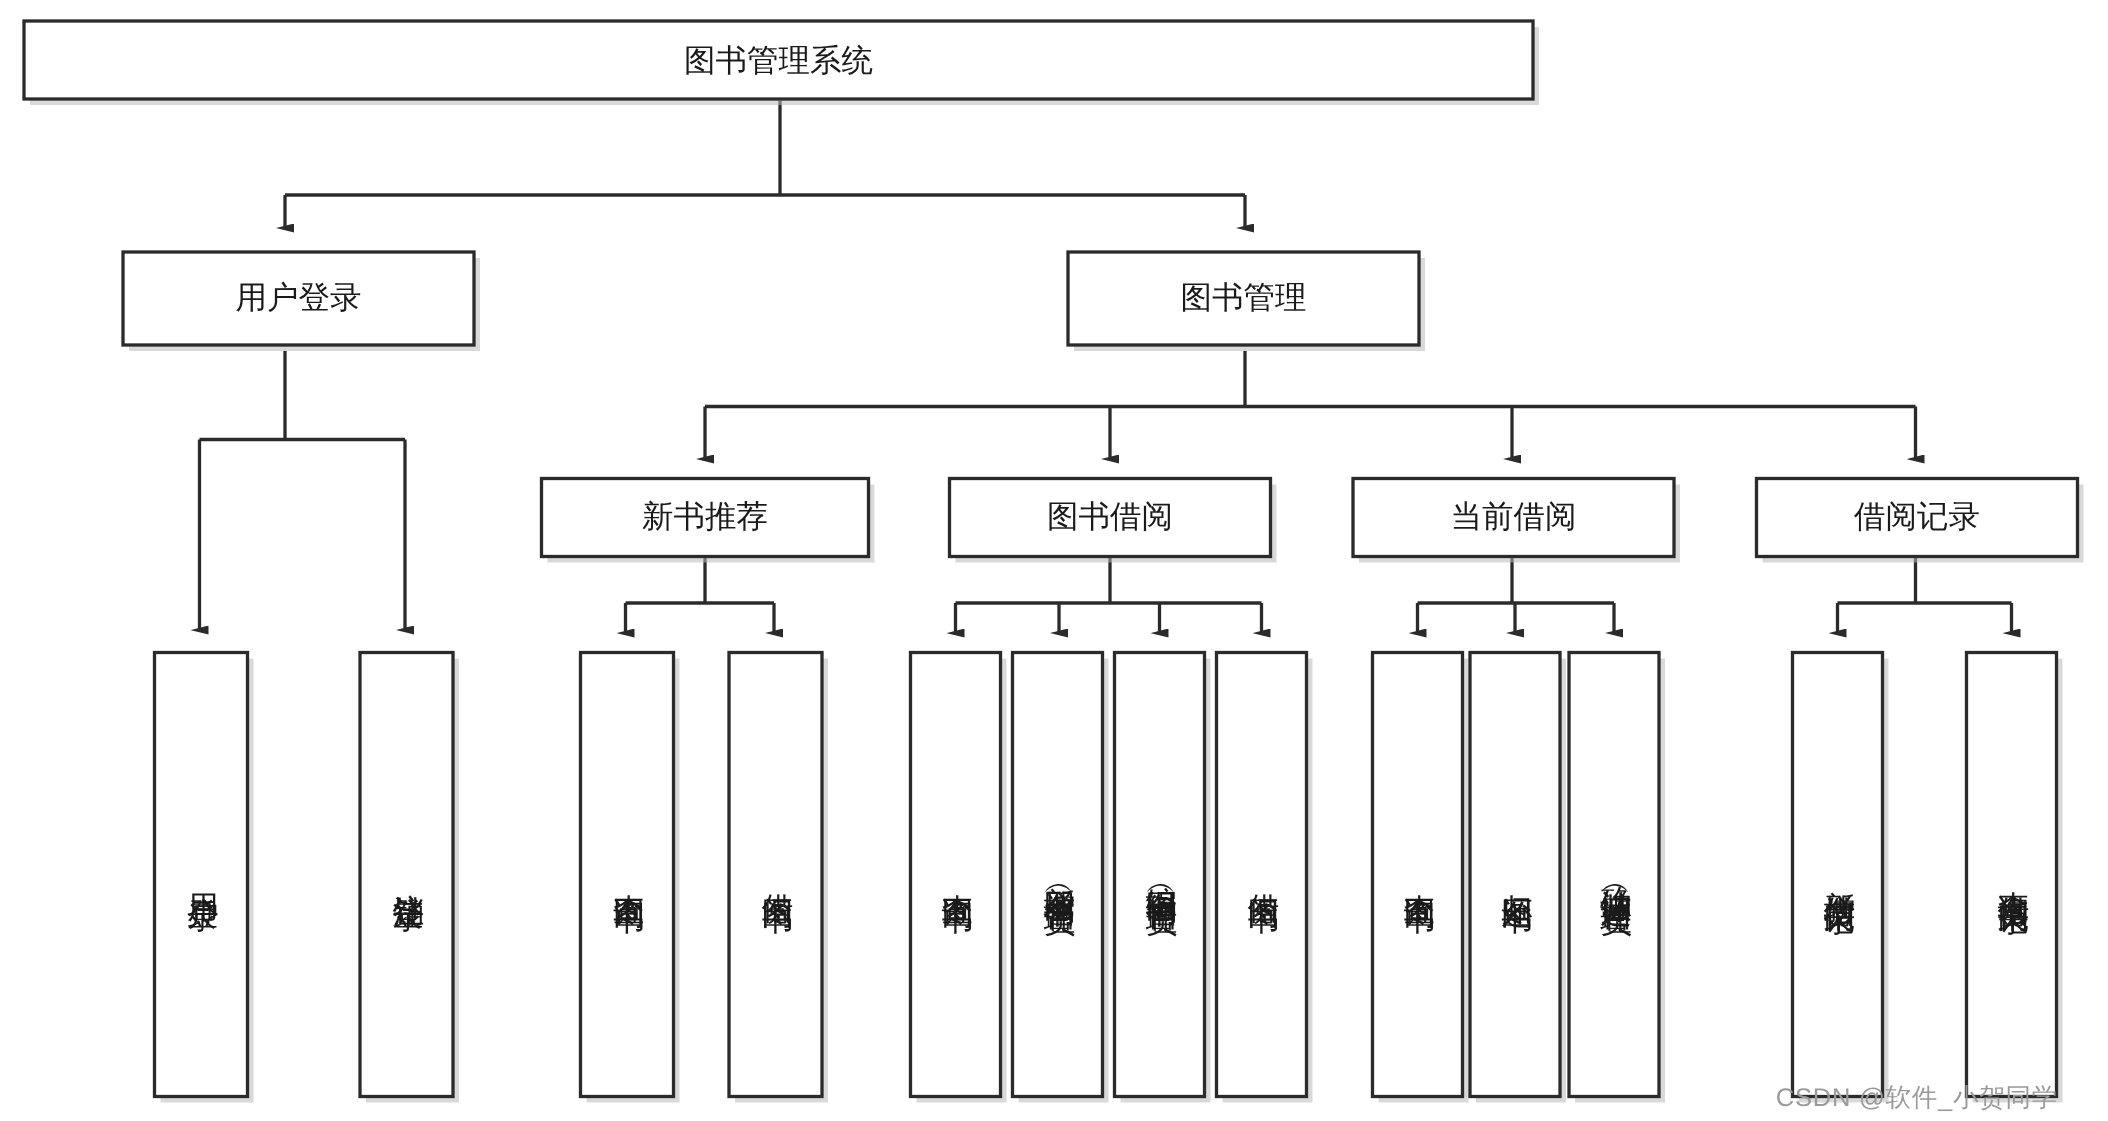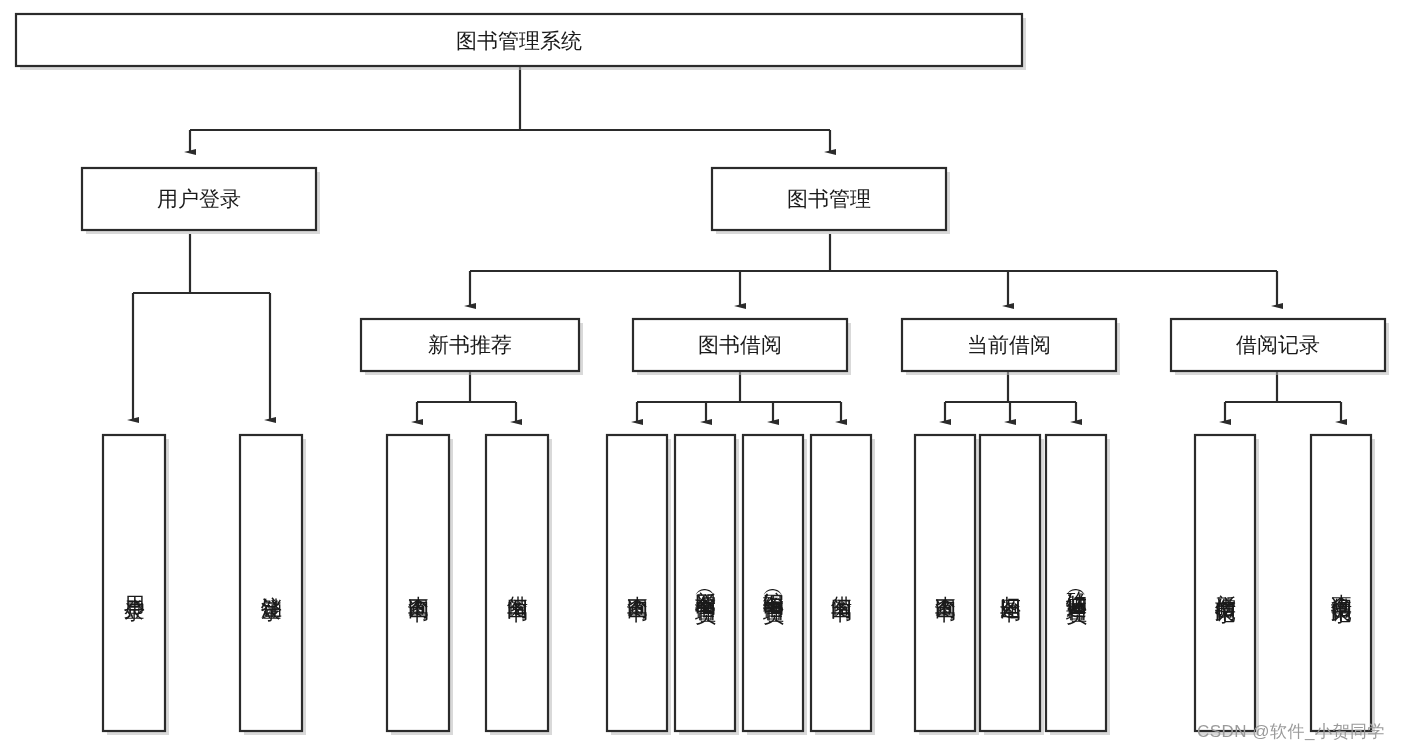--- a/index.html
+++ b/index.html
@@ -43,21 +43,21 @@
   }
   .node-label {
     font-family: "Liberation Sans", "DejaVu Sans", sans-serif;
     fill: #1a1a1a;
     font-size: 21px;
     text-anchor: middle;
     dominant-baseline: middle;
   }
   .watermark {
     position: absolute;
-    right: 20px;
+    right: 33px;
     bottom: 4px;
     font-family: "Liberation Sans", "DejaVu Sans", sans-serif;
     font-size: 17px;
     color: #9a9a9a;
     letter-spacing: 0.5px;
     white-space: nowrap;
     pointer-events: none;
   }
   .vtext-holder {
     position: absolute;

